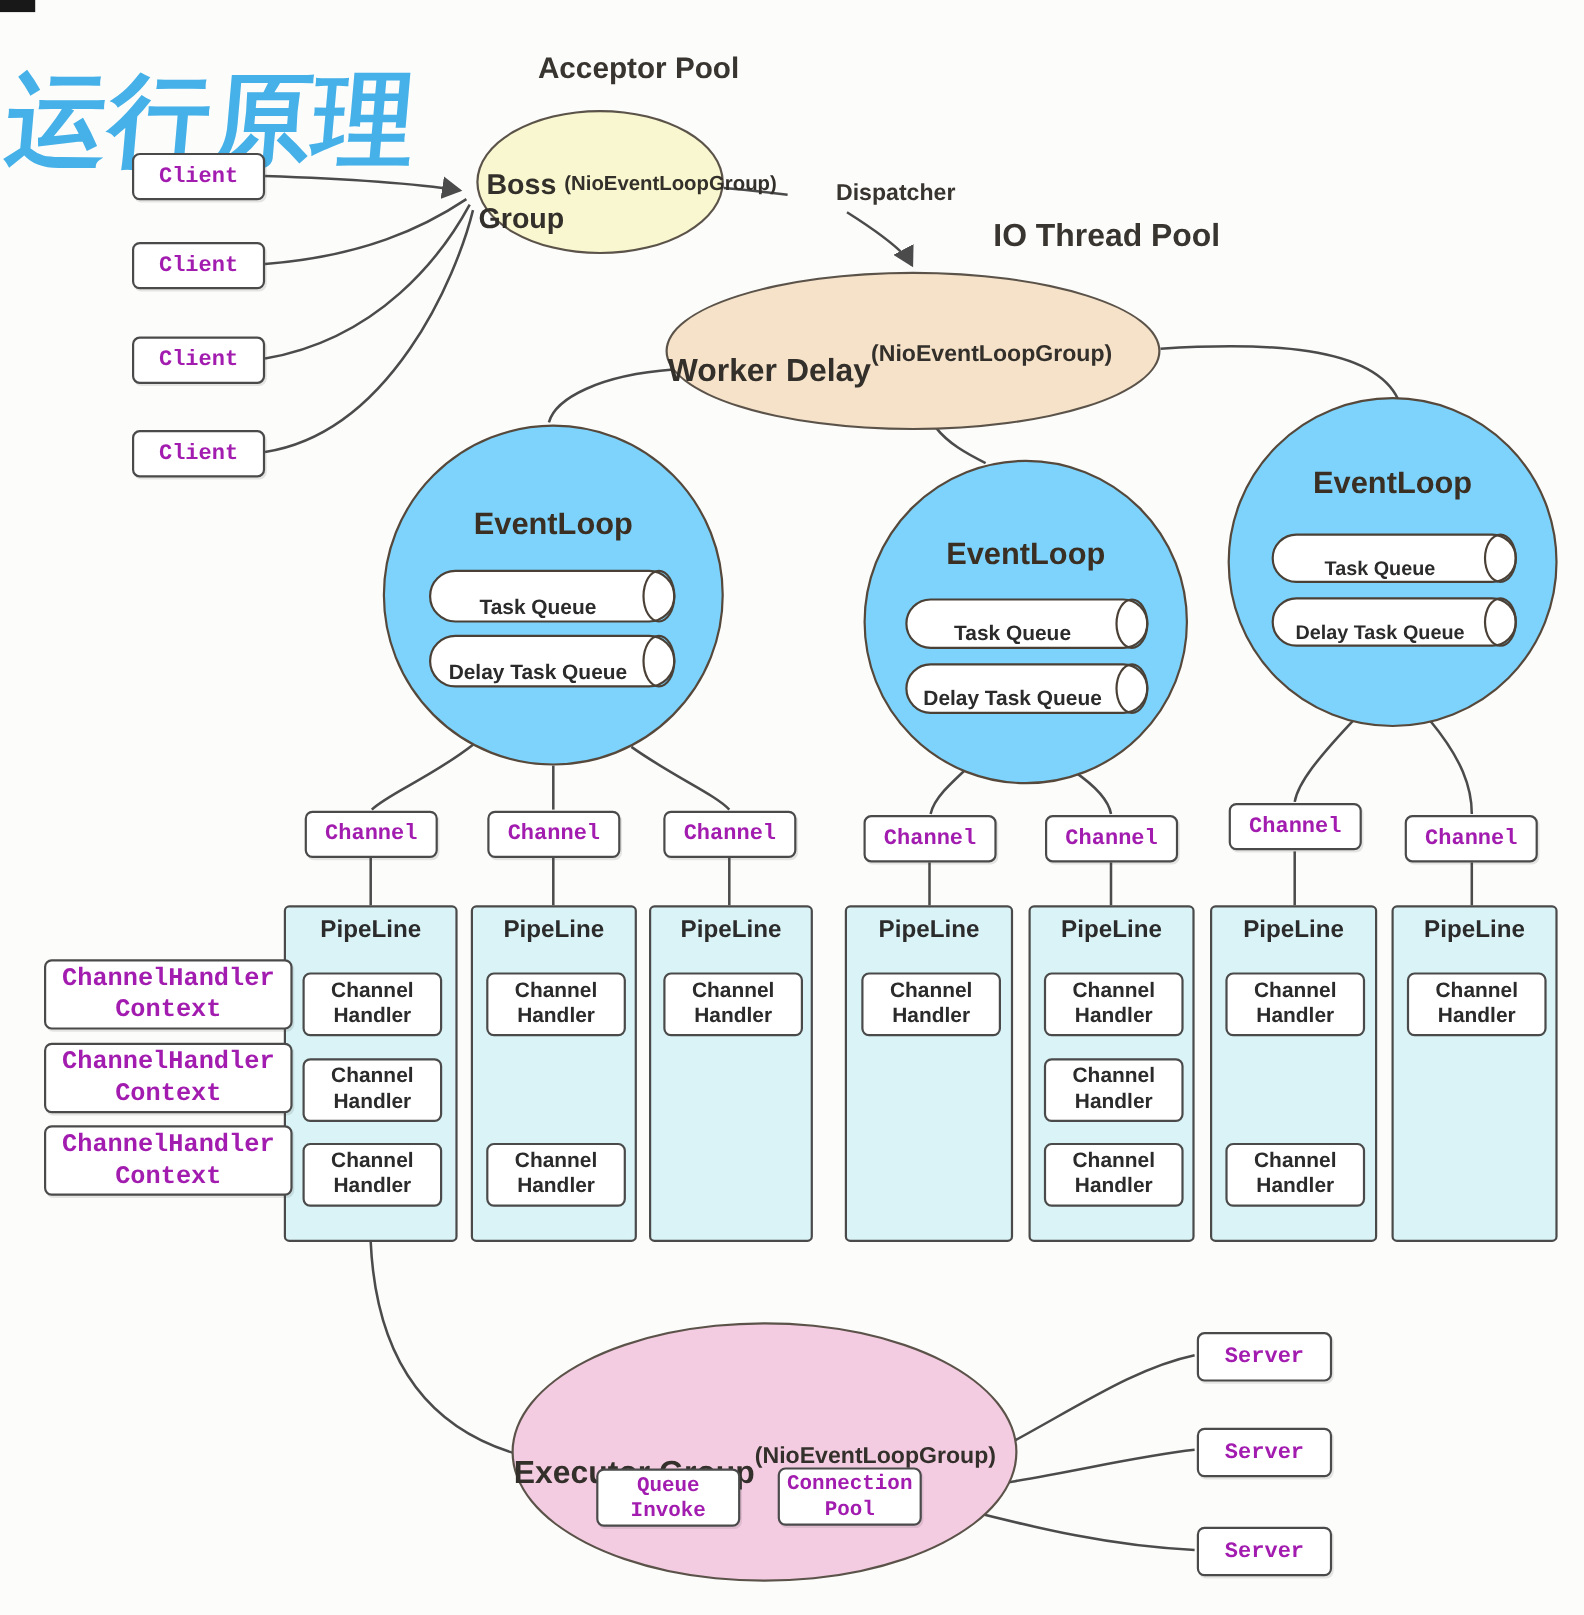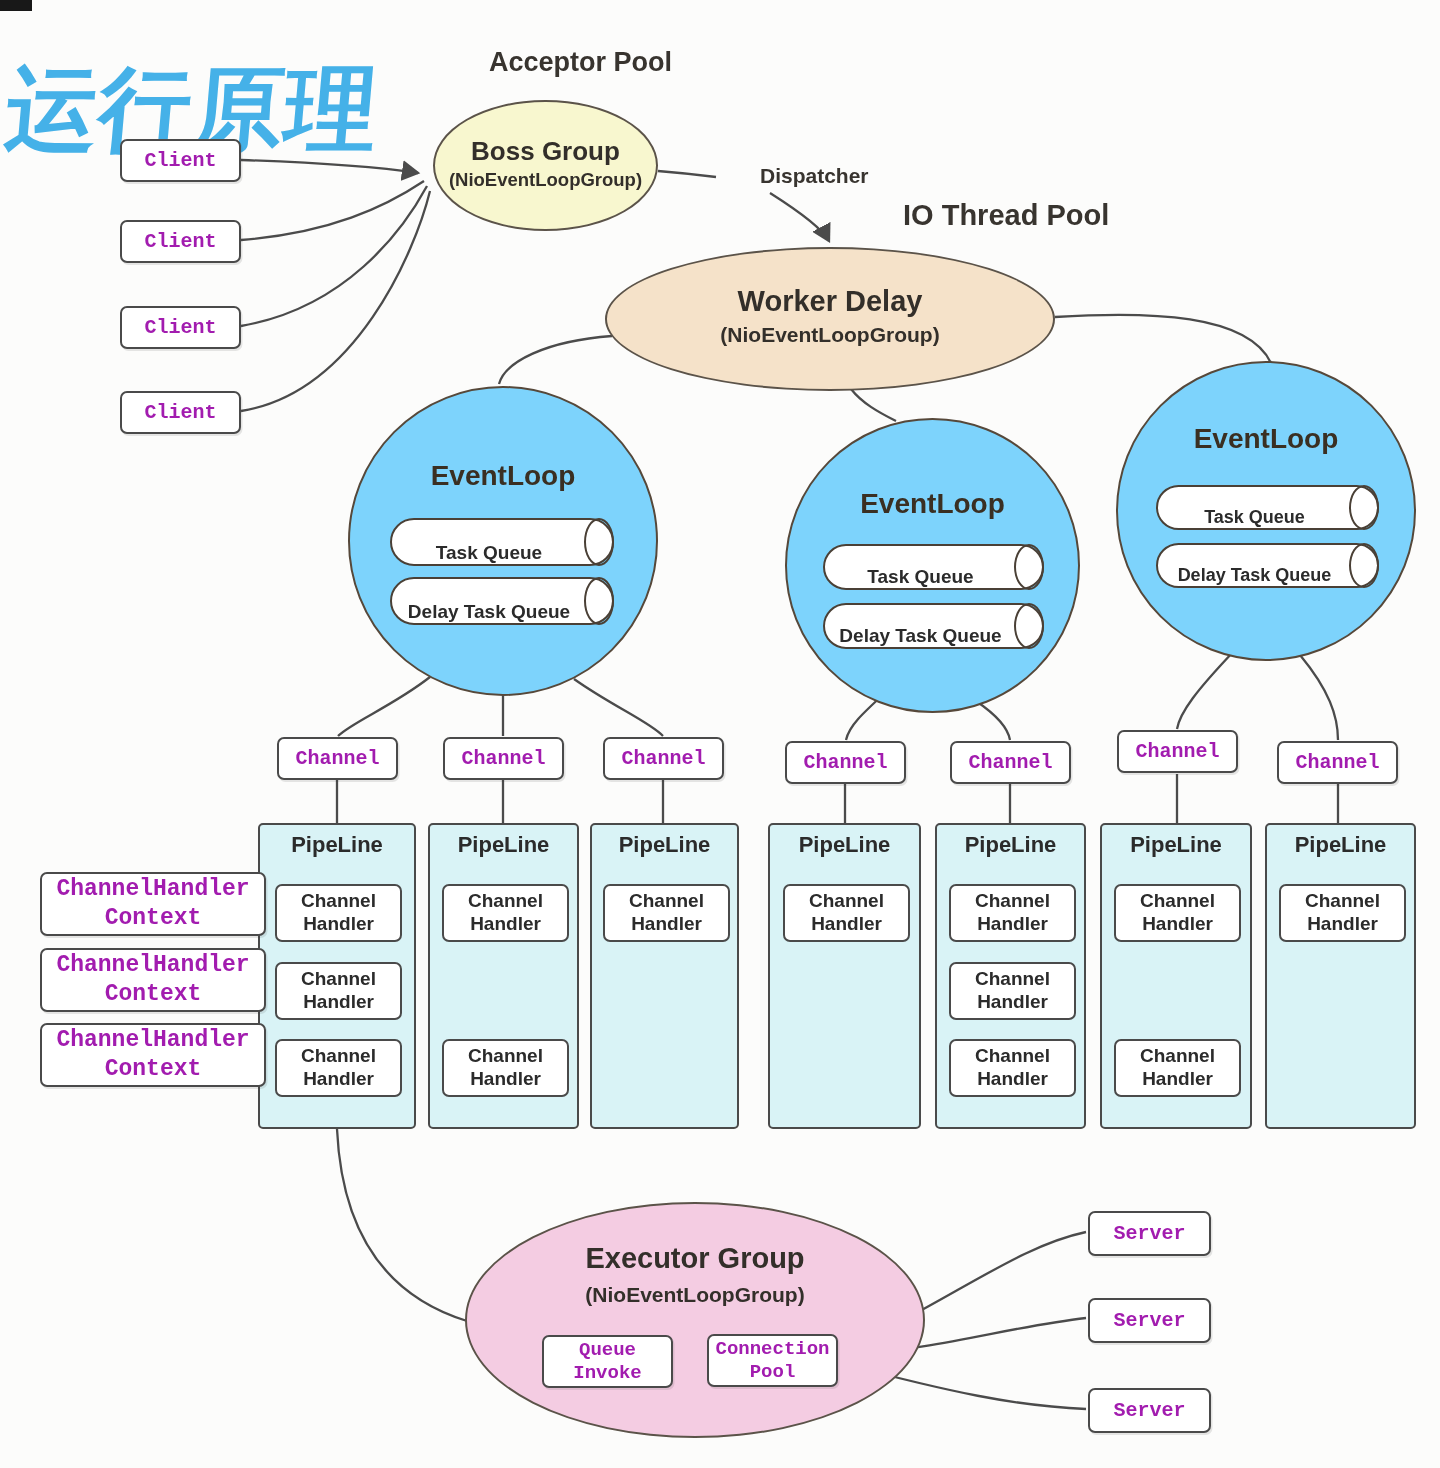--- a/index.html
+++ b/index.html
@@ -20,21 +20,21 @@
   .box {
     position: absolute; z-index: 3; background: #ffffff;
     border: 2.5px solid #4a4a4a; border-radius: 7px;
     display: flex; flex-direction: column; align-items: center; justify-content: center;
     font-weight: bold; color: #a21caf; text-align: left;
     box-shadow: 1.5px 2px 0 rgba(60,60,60,0.12);
     font-family: Liberation Mono, monospace;
   }
   .ellipse {
     position: absolute; z-index: 2; border: 2.5px solid #5b5349; border-radius: 50%;
-    display: flex; flex-direction: column; align-items: center;
+    display: flex; flex-direction: row; align-items: center;
     font-weight: bold; color: #332f2a; text-align: center;
   }
   .eventloop { position: absolute; z-index: 2; border-radius: 50%; background: #7dd3fc; border: 2.5px solid #56483a; }
   .el-title { position: absolute; width: 100%; text-align: center; font-weight: bold; font-size: 28px; color: #3a2f22; }
   .cyl {
     position: absolute; background: #ffffff; border: 2.4px solid #4a4036; border-radius: 24px;
     display: flex; align-items: flex-end; justify-content: center;
     font-weight: bold; color: #2b2b2b;
   }
   .cyl-end {

